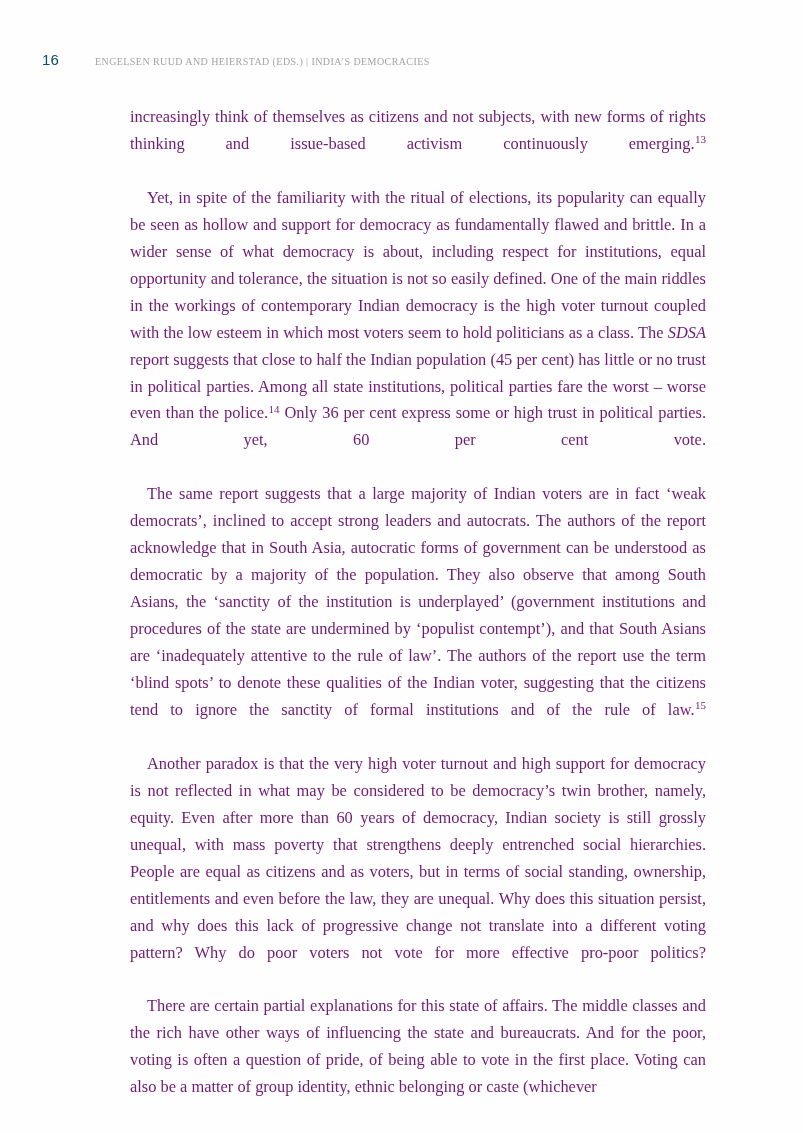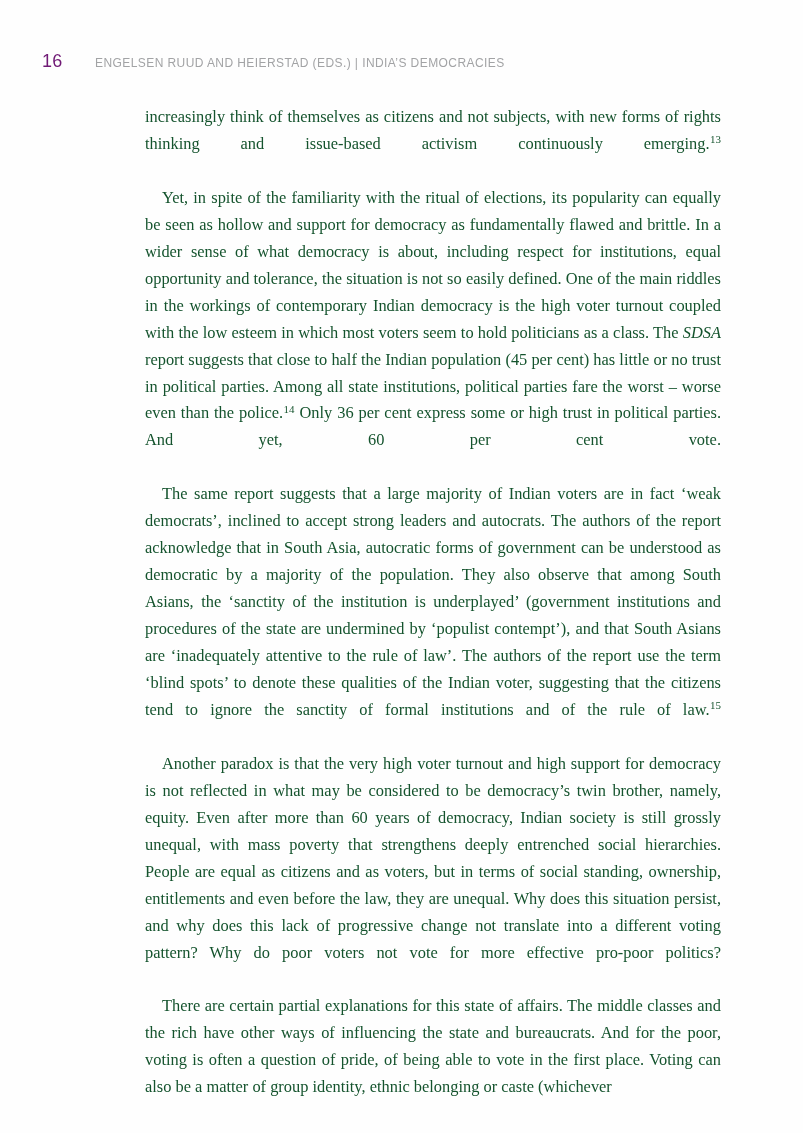--- a/index.html
+++ b/index.html
@@ -21,43 +21,43 @@
     position: absolute;
     top: 51px;
     left: 42px;
     right: 42px;
     height: 18px;
     display: flex;
     align-items: baseline;
   }
   .folio {
     font-family: "Liberation Sans", "DejaVu Sans", sans-serif;
-    font-size: 18px;
-    color: #701a75;
+    font-size: 15px;
+    color: #0c4a6e;
     letter-spacing: 0.2px;
     width: 53px;
     flex: 0 0 53px;
   }
   .head-title {
-    font-family: Liberation Sans, sans-serif;
-    font-size: 12px;
+    font-family: Liberation Serif, serif;
+    font-size: 10px;
     color: #a2a3a5;
     letter-spacing: 0.42px;
     white-space: nowrap;
   }
 
   
   .text-block {
     position: absolute;
     top: 104px;
-    left: 145px;
+    left: 130px;
     width: 576px;
     font-size: 16.4px;
     line-height: 26.95px;
-    color: #14532d;
+    color: #701a75;
     text-align: justify;
     text-justify: inter-word;
     -webkit-hyphens: none;
     hyphens: none;
   }
   .text-block p {
     margin: 0;
     text-indent: 17px;
     text-align: justify;
   }

